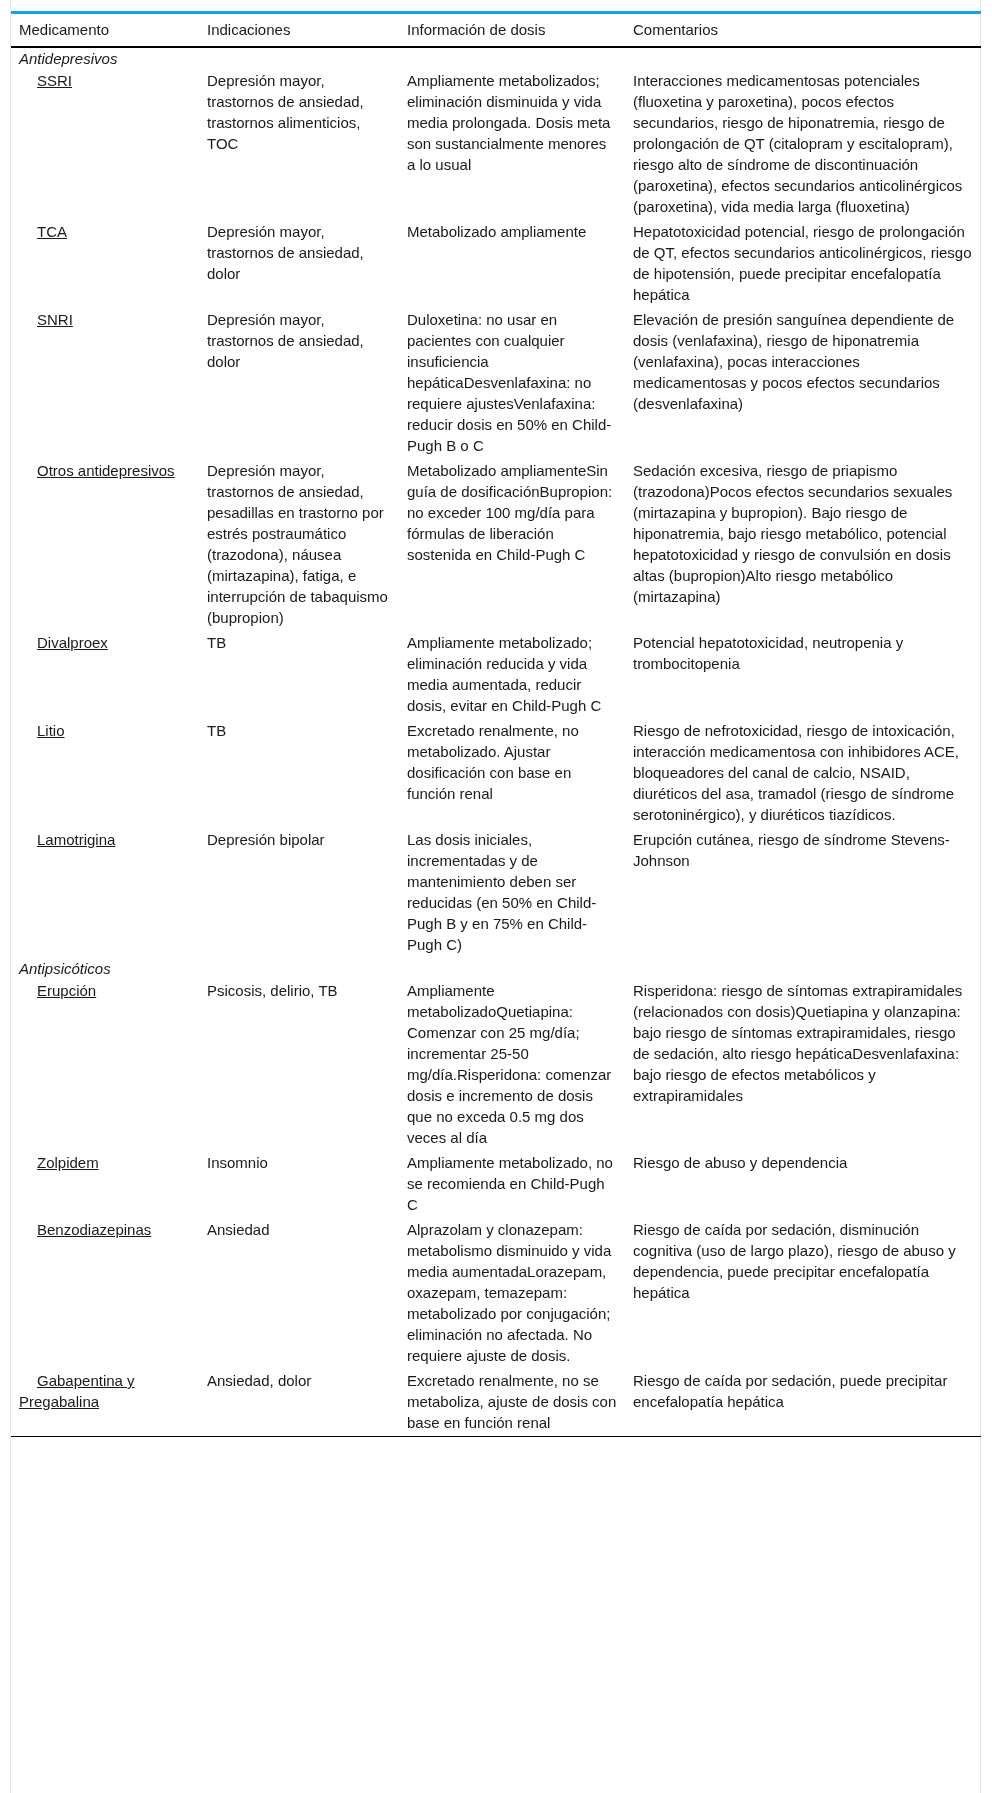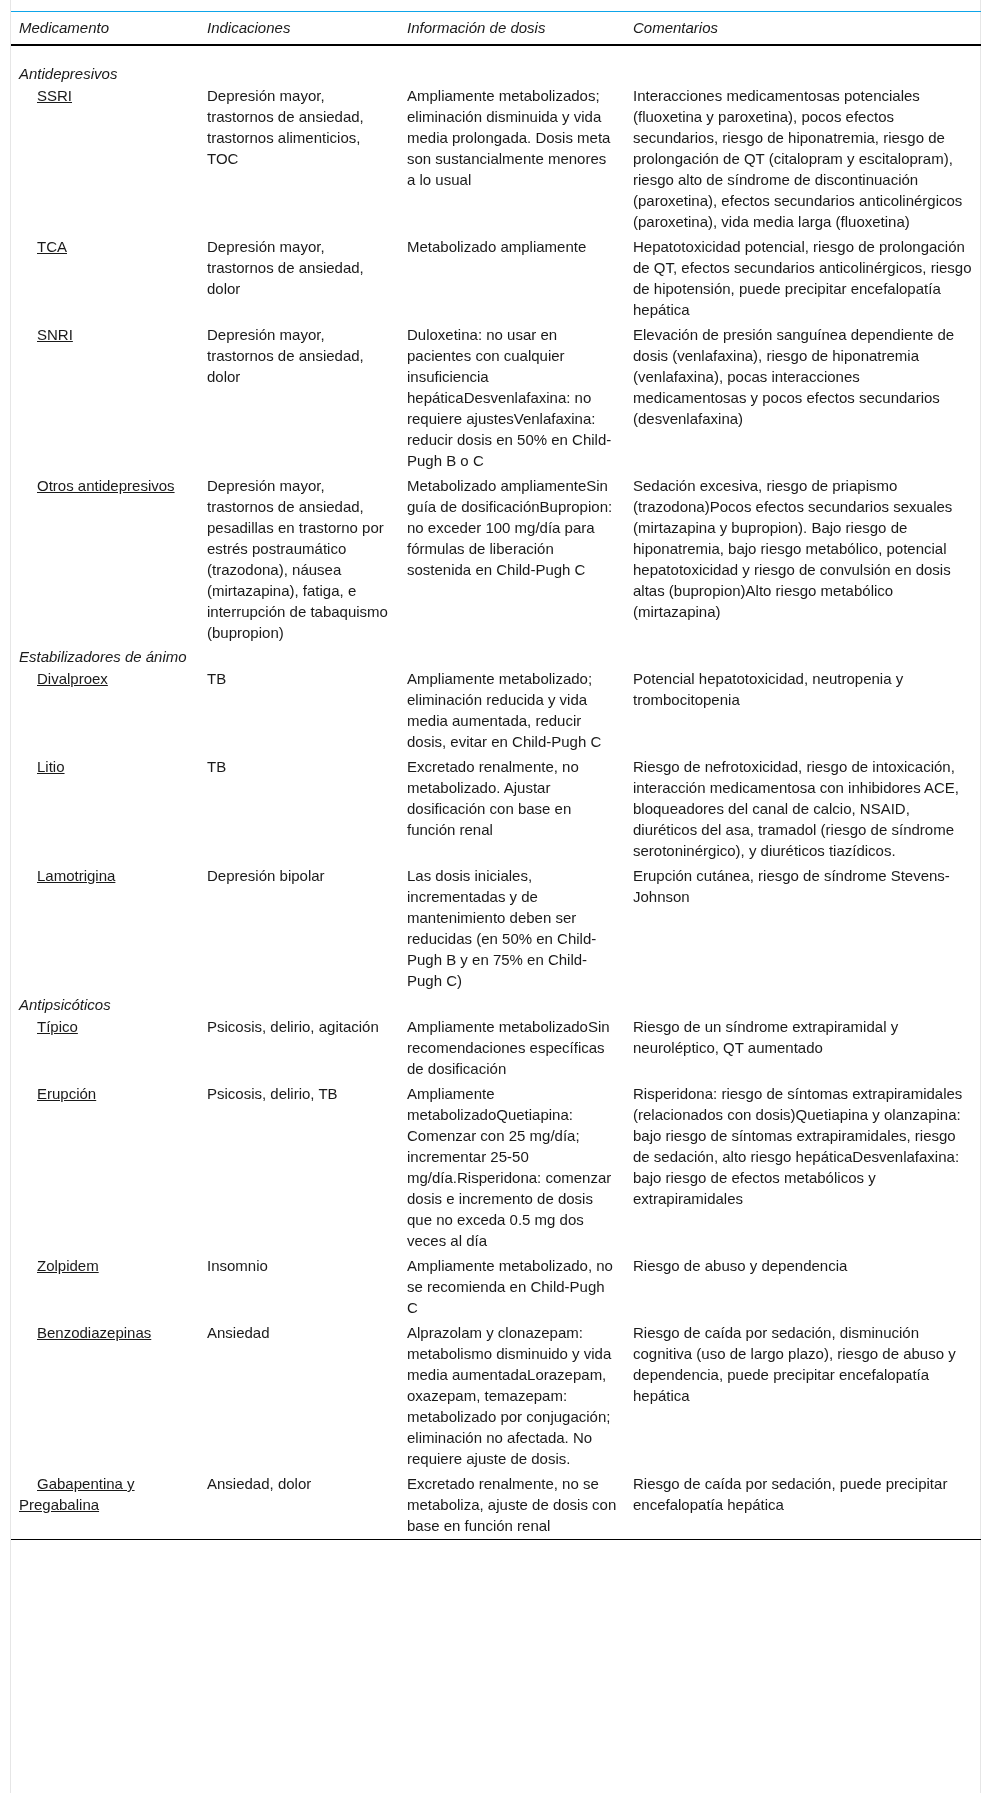--- a/index.html
+++ b/index.html
@@ -10,36 +10,36 @@
     }
     .frame {
       position: absolute; left: 10px; top: 0; width: 971px; height: 1793px;
       border-left: 1px solid #e6e6e6; border-right: 1px solid #e6e6e6;
       box-sizing: border-box;
     }
     table {
       position: absolute; left: 11px; top: 11px; width: 970px;
       border-collapse: collapse; table-layout: fixed;
     }
-    thead tr { border-top: 1px solid #0ea5e9; border-bottom: 2px solid #000; font-style: italic; }
+    thead tr { border-top: 3px solid #0ea5e9; border-bottom: 2px solid #000; }
     th {
       font-weight: normal; text-align: left; vertical-align: top;
       padding: 5px 8px 6px 8px;
     }
     td { vertical-align: top; padding: 1px 8px 1px 8px; }
     tbody tr:last-child { border-bottom: 1px solid #000; }
     tbody tr:last-child td { }
     col.c1 { width: 188px; }
     col.c2 { width: 200px; }
     col.c3 { width: 226px; }
     col.c4 { width: 356px; }
     .cat td { font-style: italic; padding-top: 0; padding-bottom: 0; }
     .drug { text-indent: 18px; text-decoration: underline; }
     .row td { padding-bottom: 3px; }
-    .first-cat td { padding-top: 17px; font-style: italic; }
+    .first-cat td { padding-top: 0; font-style: italic; }
   </style>
 </head>
 <body>
 
 <div class="frame"></div>
 
 <table>
   <colgroup>
       <col class="c1">
       <col class="c2">
@@ -77,23 +77,20 @@
       <td>Duloxetina: no usar en pacientes con cualquier insuficiencia hepáticaDesvenlafaxina: no requiere ajustesVenlafaxina: reducir dosis en 50% en Child-Pugh B o C</td>
       <td>Elevación de presión sanguínea dependiente de dosis (venlafaxina), riesgo de hiponatremia (venlafaxina), pocas interacciones medicamentosas y pocos efectos secundarios (desvenlafaxina)</td>
     </tr>
     <tr class="row">
       <td class="drug">Otros antidepresivos</td>
       <td>Depresión mayor, trastornos de ansiedad, pesadillas en trastorno por estrés postraumático (trazodona), náusea (mirtazapina), fatiga, e interrupción de tabaquismo (bupropion)</td>
       <td>Metabolizado ampliamenteSin guía de dosificaciónBupropion: no exceder 100 mg/día para fórmulas de liberación sostenida en Child-Pugh C</td>
       <td>Sedación excesiva, riesgo de priapismo (trazodona)Pocos efectos secundarios sexuales (mirtazapina y bupropion). Bajo riesgo de hiponatremia, bajo riesgo metabólico, potencial hepatotoxicidad y riesgo de convulsión en dosis altas (bupropion)Alto riesgo metabólico (mirtazapina)</td>
     </tr>
 
-    <tr class="cat">
-      <td colspan="4">Estabilizadores de ánimo</td>
-    </tr>
     <tr class="row">
       <td class="drug">Divalproex</td>
       <td>TB</td>
       <td>Ampliamente metabolizado; eliminación reducida y vida media aumentada, reducir dosis, evitar en Child-Pugh C</td>
       <td>Potencial hepatotoxicidad, neutropenia y trombocitopenia</td>
     </tr>
     <tr class="row">
       <td class="drug">Litio</td>
       <td>TB</td>
       <td>Excretado renalmente, no metabolizado. Ajustar dosificación con base en función renal</td>
@@ -101,26 +98,20 @@
     </tr>
     <tr class="row">
       <td class="drug">Lamotrigina</td>
       <td>Depresión bipolar</td>
       <td>Las dosis iniciales, incrementadas y de mantenimiento deben ser reducidas (en 50% en Child-Pugh B y en 75% en Child-Pugh C)</td>
       <td>Erupción cutánea, riesgo de síndrome Stevens-Johnson</td>
     </tr>
 
     <tr class="cat">
       <td colspan="4">Antipsicóticos</td>
-    </tr>
-    <tr class="row">
-      <td class="drug">Típico</td>
-      <td>Psicosis, delirio, agitación</td>
-      <td>Ampliamente metabolizadoSin recomendaciones específicas de dosificación</td>
-      <td>Riesgo de un síndrome extrapiramidal y neuroléptico, QT aumentado</td>
     </tr>
     <tr class="row">
       <td class="drug">Erupción</td>
       <td>Psicosis, delirio, TB</td>
       <td>Ampliamente metabolizadoQuetiapina: Comenzar con 25 mg/día; incrementar 25-50 mg/día.Risperidona: comenzar dosis e incremento de dosis que no exceda 0.5    mg dos veces al día</td>
       <td>Risperidona: riesgo de síntomas extrapiramidales (relacionados con dosis)Quetiapina y olanzapina: bajo riesgo de síntomas extrapiramidales, riesgo de sedación, alto riesgo hepáticaDesvenlafaxina: bajo riesgo de efectos metabólicos y extrapiramidales</td>
     </tr>
     <tr class="row">
       <td class="drug">Zolpidem</td>
       <td>Insomnio</td>

